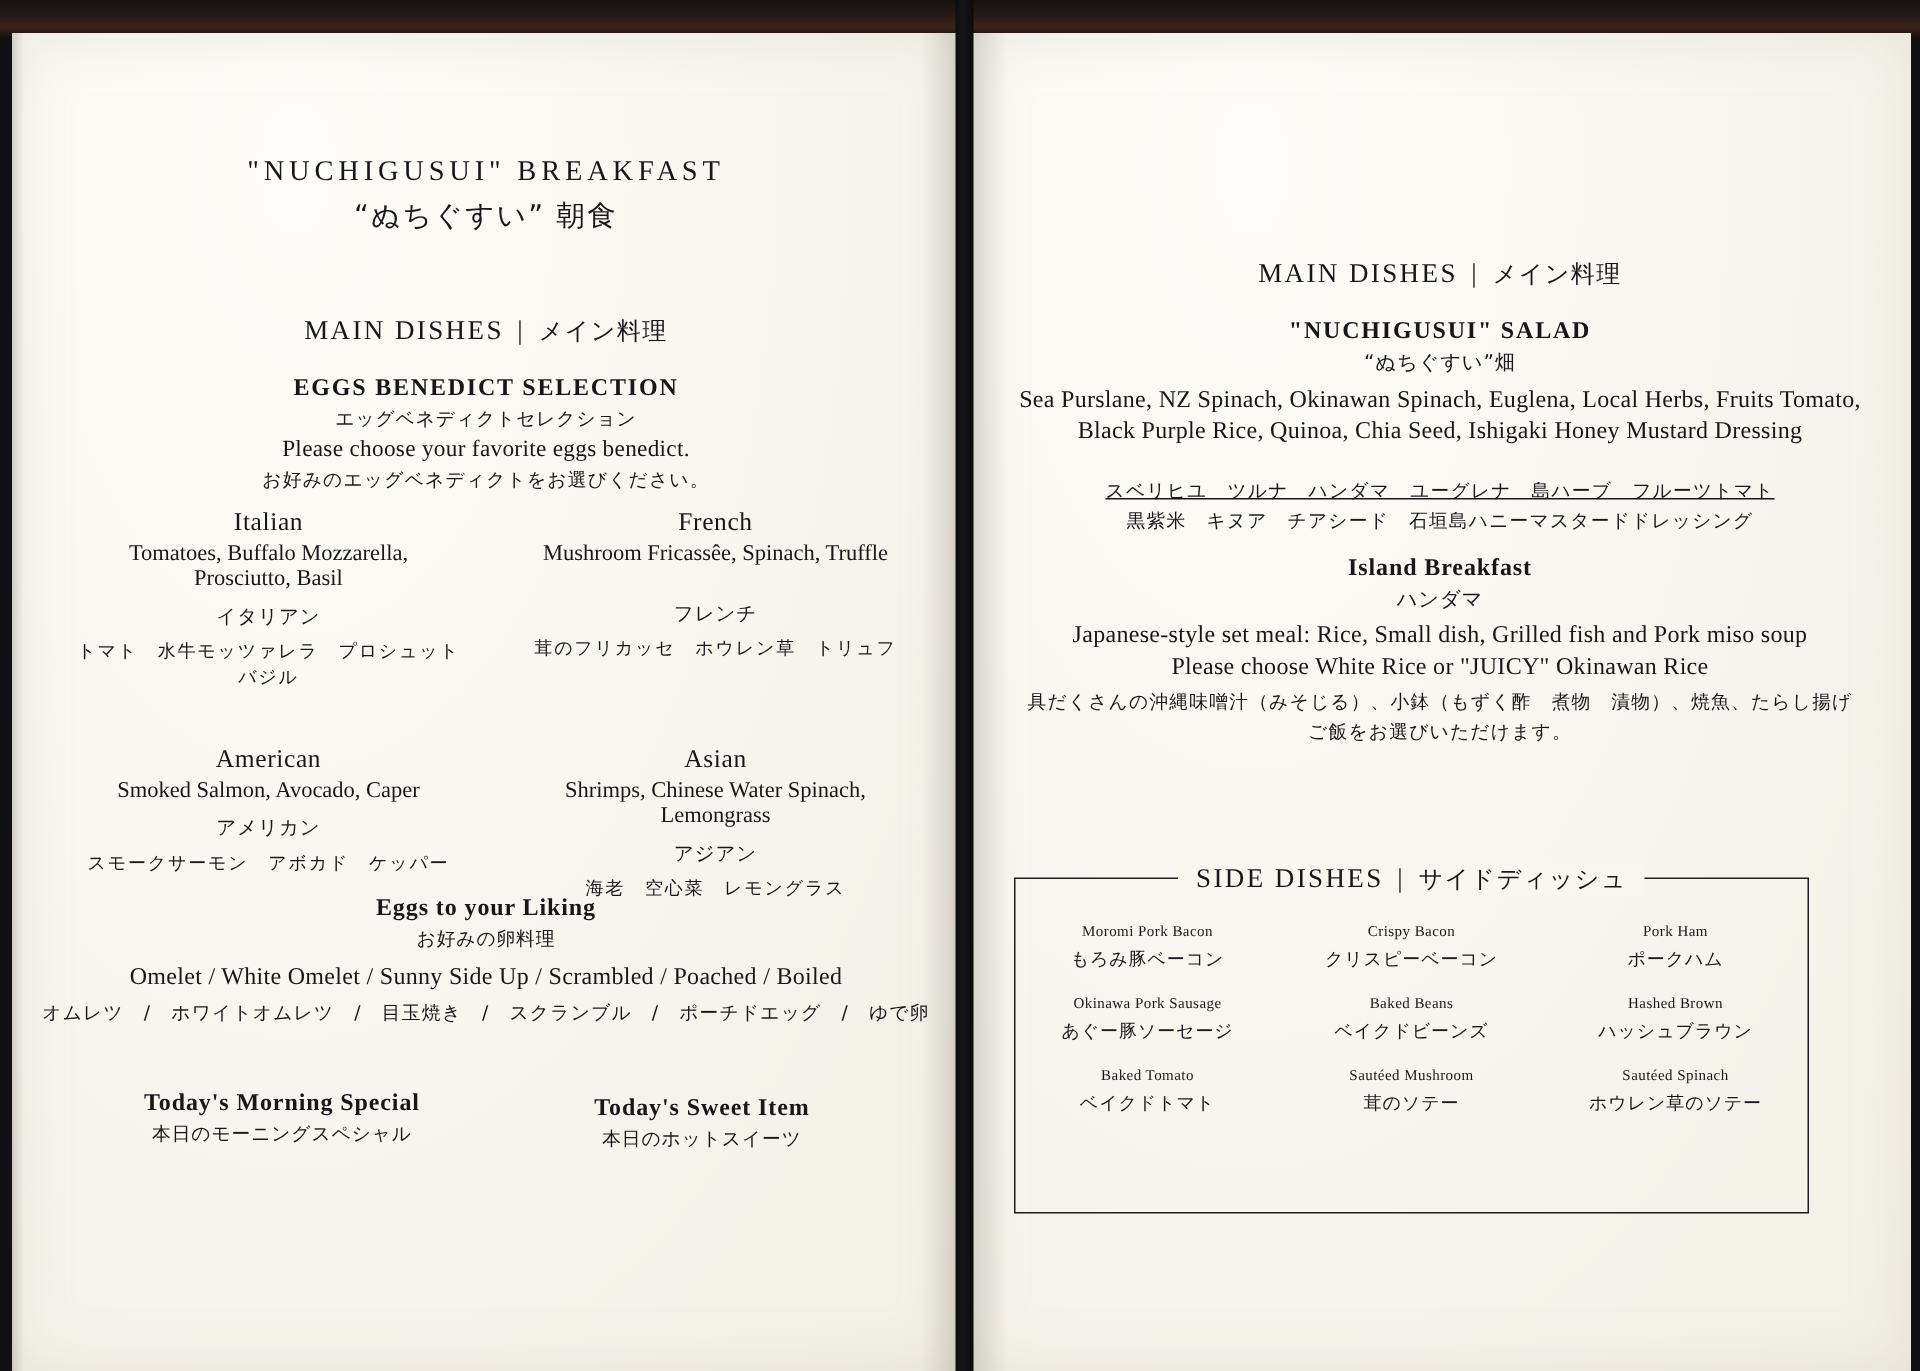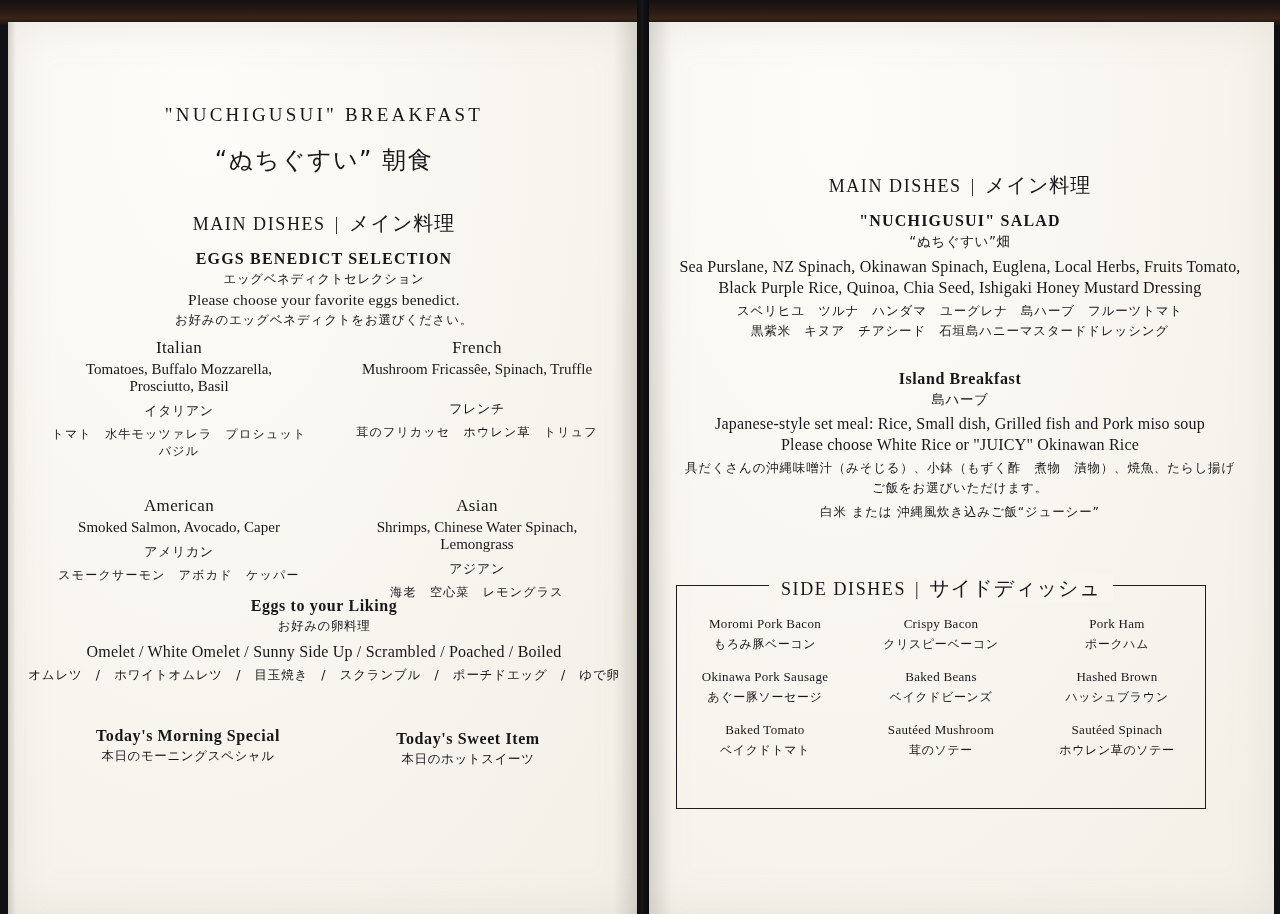--- a/index.html
+++ b/index.html
@@ -79,37 +79,37 @@
   .center { text-align: center; }
   .en { font-family: "Liberation Serif", serif; color: #17171a; }
   .jp { font-family: "DejaVu Sans", sans-serif; color: #17171a; }
 
   .menu-title {
     font-size: 19px;
     letter-spacing: 3.2px;
     font-weight: 400;
   }
   .menu-title-jp {
-    font-size: 24px;
+    font-size: 19px;
     letter-spacing: 1.5px;
-    margin-top: 18px;
+    margin-top: 5px;
   }
 
   .section-head {
     font-size: 18px;
     letter-spacing: 1.6px;
   }
   .section-head .divider {
     display: inline-block;
     margin: 0 9px;
     color: #17171a;
   }
   .section-head-jp {
     font-family: "DejaVu Sans", sans-serif;
-    font-size: 20px;
+    font-size: 16px;
     letter-spacing: 1px;
   }
 
   .block-title {
     font-size: 16px;
     font-weight: bold;
     letter-spacing: 0.6px;
   }
   .block-title-sc {
     font-size: 16px;
@@ -205,21 +205,21 @@
   .side-grid {
     position: absolute;
     top: 30px;
     left: 0;
     width: 528px;
     display: grid;
     grid-template-columns: 1fr 1fr 1fr;
     row-gap: 16px;
     text-align: center;
   }
-  .side-item-en { font-size: 13px; letter-spacing: 0.3px; }
+  .side-item-en { font-size: 10px; letter-spacing: 0.3px; }
   .side-item-jp {
     font-family: "DejaVu Sans", sans-serif;
     font-size: 12px;
     margin-top: 4px;
     letter-spacing: 0.6px;
   }
 </style>
 </head>
 <body>
 
@@ -304,32 +304,31 @@
 
     <div class="r-main-head center section-head">
       <span class="en">MAIN DISHES</span><span class="divider">|</span><span class="jp section-head-jp">メイン料理</span>
     </div>
 
     <div class="r-salad center">
       <div class="en block-title-sc">"NUCHIGUSUI" SALAD</div>
       <div class="jp sub-jp" style="font-size:13.5px;">“ぬちぐすい”畑</div>
       <div class="en line-en" style="margin-top:7px; font-size:16px;">Sea Purslane, NZ Spinach, Okinawan Spinach, Euglena, Local Herbs, Fruits Tomato,</div>
       <div class="en line-en" style="font-size:16px;">Black Purple Rice, Quinoa, Chia Seed, Ishigaki Honey Mustard Dressing</div>
-      <div class="jp line-jp" style="margin-top:6px;">スベリヒユ　ツルナ　ハンダマ　ユーグレナ　島ハーブ　フルーツトマト</div>
+      <div class="jp line-jp" style="margin-top:22px;text-decoration:underline;">スベリヒユ　ツルナ　ハンダマ　ユーグレナ　島ハーブ　フルーツトマト</div>
       <div class="jp line-jp">黒紫米　キヌア　チアシード　石垣島ハニーマスタードドレッシング</div>
     </div>
 
     <div class="r-island center">
       <div class="en block-title">Island Breakfast</div>
-      <div class="jp sub-jp" style="font-size:13.5px;">島ハーブ</div>
+      <div class="jp sub-jp" style="font-size:13.5px;">ハンダマ</div>
       <div class="en line-en" style="margin-top:6px; font-size:16px;">Japanese-style set meal: Rice, Small dish, Grilled fish and Pork miso soup</div>
       <div class="en line-en" style="font-size:16px;">Please choose White Rice or "JUICY" Okinawan Rice</div>
       <div class="jp line-jp" style="margin-top:6px;">具だくさんの沖縄味噌汁（みそじる）、小鉢（もずく酢　煮物　漬物）、焼魚、たらし揚げ</div>
       <div class="jp line-jp">ご飯をお選びいただけます。</div>
-      <div class="jp line-jp" style="margin-top:7px;">白米 または 沖縄風炊き込みご飯“ジューシー”</div>
     </div>
 
     <div class="side-box">
       <div class="side-head-wrap section-head">
         <span class="en">SIDE DISHES</span><span class="divider">|</span><span class="jp section-head-jp">サイドディッシュ</span>
       </div>
 
       <div class="side-grid">
         <div>
           <div class="en side-item-en">Moromi Pork Bacon</div>

